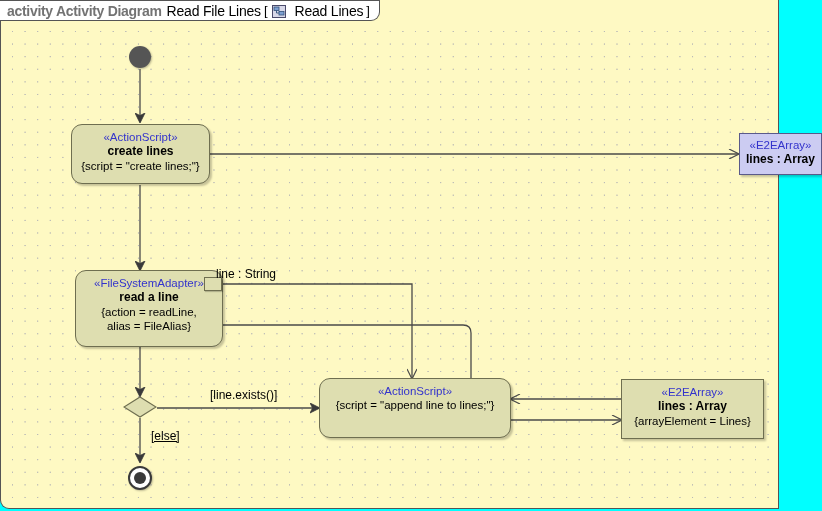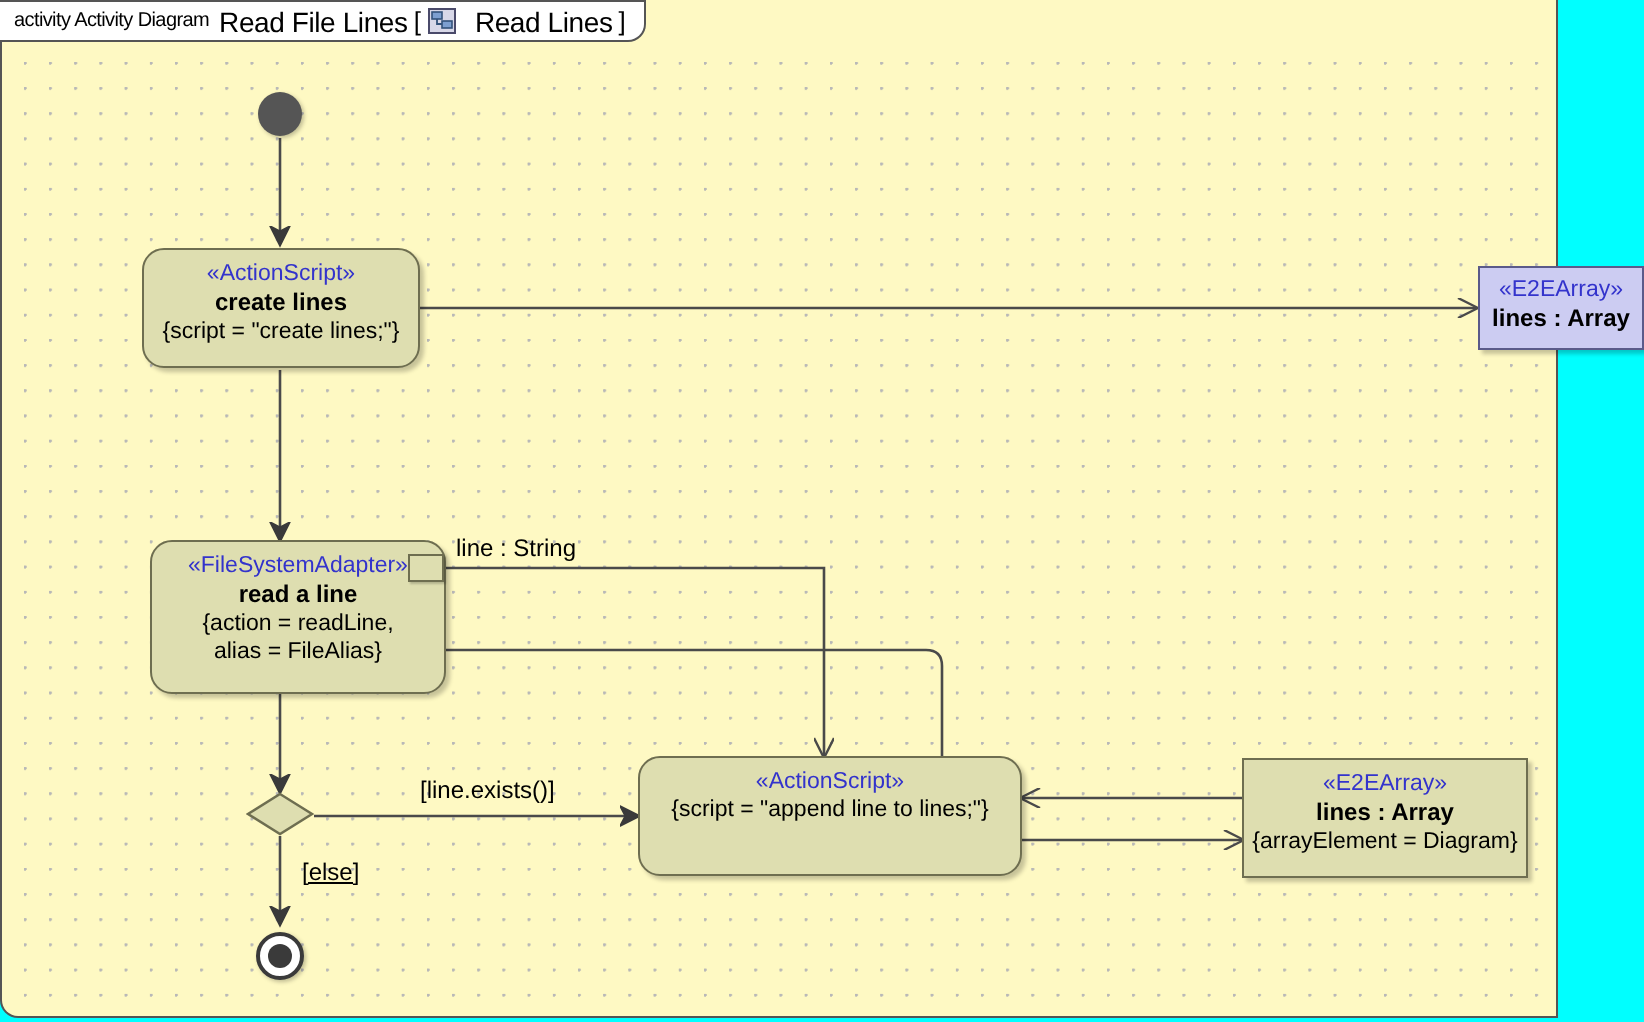--- a/index.html
+++ b/index.html
@@ -49,23 +49,23 @@
     border: 1px solid #555555;
     border-left: none;
     border-radius: 0 0 9px 0;
     padding: 0 9px 0 7px;
     display: flex;
     align-items: center;
     white-space: nowrap;
     z-index: 6;
   }
   #header-tab .kw {
-    font-size: 10px;
-    font-weight: normal;
-    color: #000000;
+    font-size: 14px;
+    font-weight: bold;
+    color: #737373;
     letter-spacing: -0.3px;
   }
   #header-tab .tname {
     font-size: 14px;
     color: #000;
     margin-left: 5px;
     letter-spacing: -0.2px;
   }
   #header-tab .brk {
     font-size: 13px;
@@ -228,42 +228,42 @@
   </div>
 
   <div class="node rounded" style="left:74px; top:270px; width:148px; height:77px; padding-top:5px;">
     <div class="stereo">«FileSystemAdapter»</div>
     <div class="nm">read a line</div>
     <div class="props">{action = readLine,</div>
     <div class="props">alias = FileAlias}</div>
   </div>
 
   <div class="pin" style="left:203px; top:277px; width:18px; height:14px;"></div>
-  <div class="elabel" style="left:227px; top:267px;">line : String</div>
+  <div class="elabel" style="left:215px; top:267px;">line : String</div>
 
   <div class="decision" style="left:122px; top:396px; width:34px; height:22px;">
     <svg width="34" height="22" viewBox="0 0 34 22">
       <polygon points="17,1 33,11 17,21 1,11" fill="#dedeb0" stroke="#6e6e50" stroke-width="1.2"></polygon>
     </svg>
   </div>
 
   <div class="final-node" style="left:127px; top:466px;"></div>
 
   <div class="elabel" style="left:209px; top:388px;">[line.exists()]</div>
   <div class="elabel" style="left:150px; top:429px;text-decoration:underline;">[else]</div>
 
   <div class="node rounded" style="left:318px; top:378px; width:192px; height:60px; padding-top:5px;">
     <div class="stereo">«ActionScript»</div>
     <div class="props">{script = "append line to lines;"}</div>
   </div>
 
   <div class="node" style="left:620px; top:379px; width:143px; height:60px; padding-top:5px;">
     <div class="stereo">«E2EArray»</div>
     <div class="nm">lines : Array</div>
-    <div class="props">{arrayElement = Diagram}</div>
+    <div class="props">{arrayElement = Lines}</div>
   </div>
 
 </div>
 
 <div class="node obj" style="position:absolute; left:739px; top:133px; width:83px; height:42px; padding-top:4px; z-index:7;">
   <div class="stereo">«E2EArray»</div>
   <div class="nm">lines : Array</div>
 </div>
 
 <div id="header-tab">

